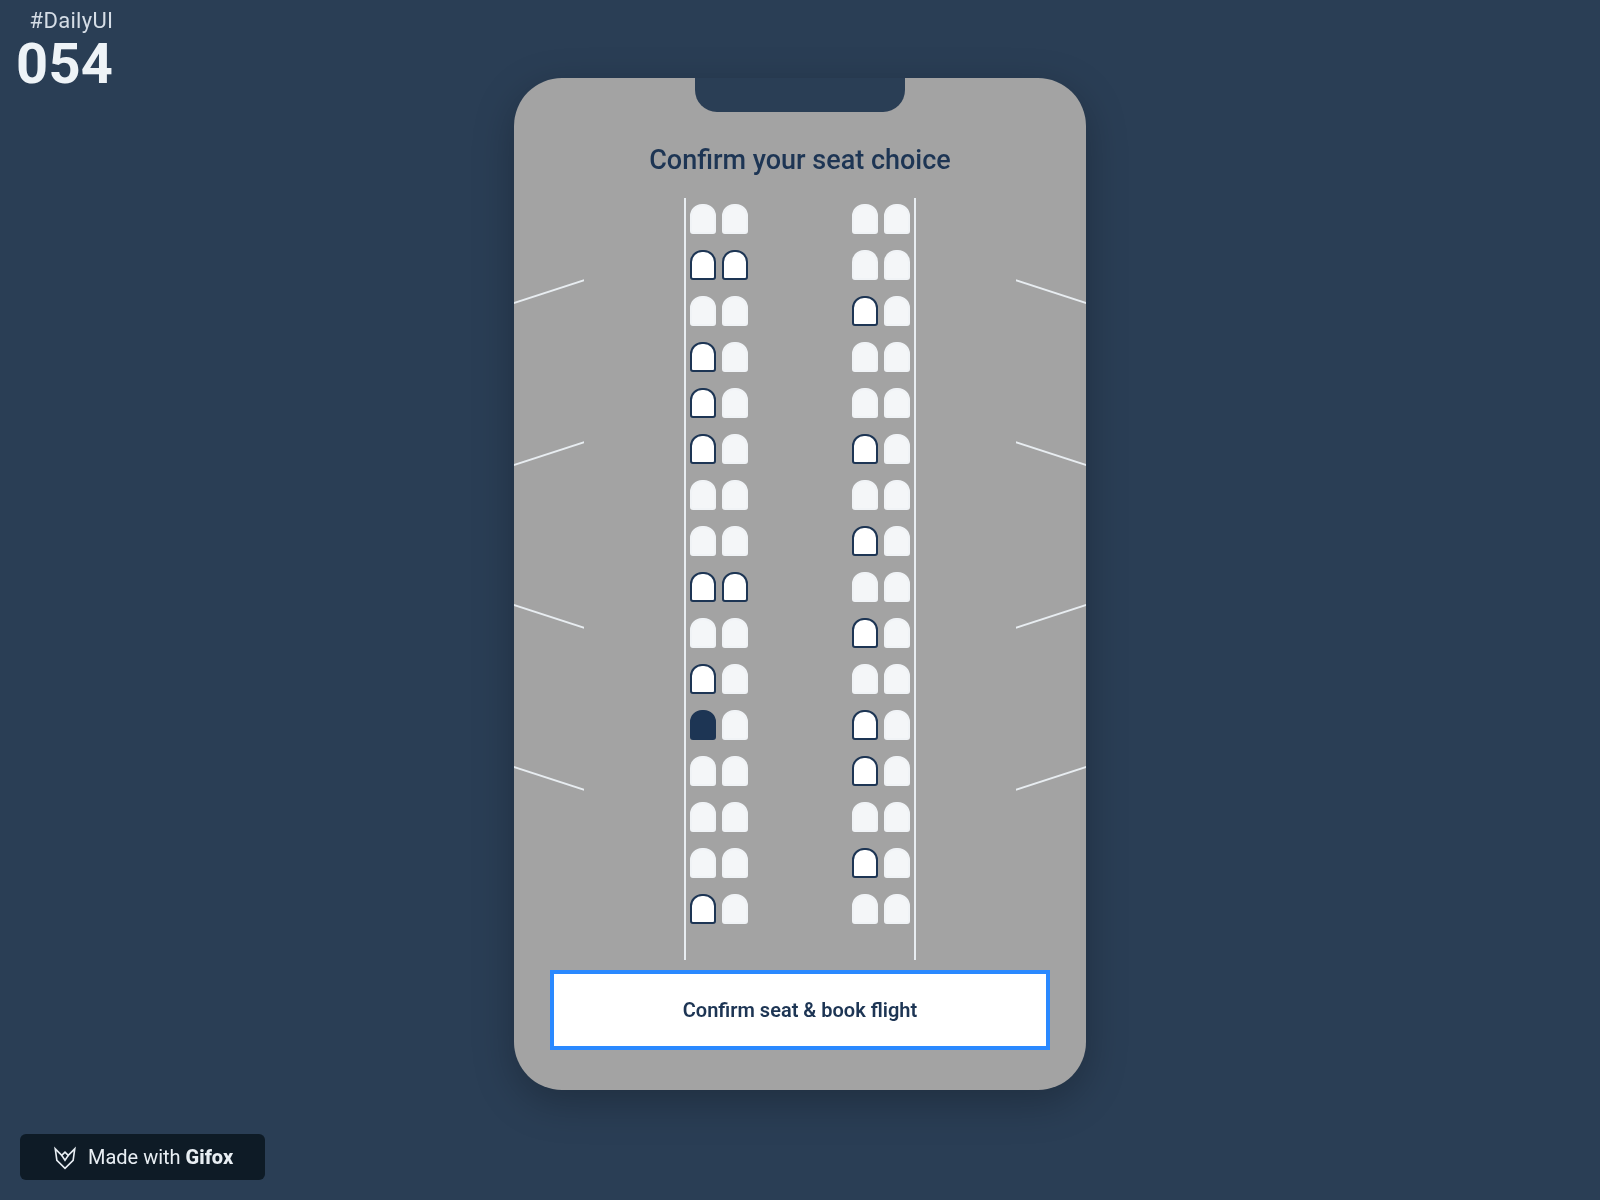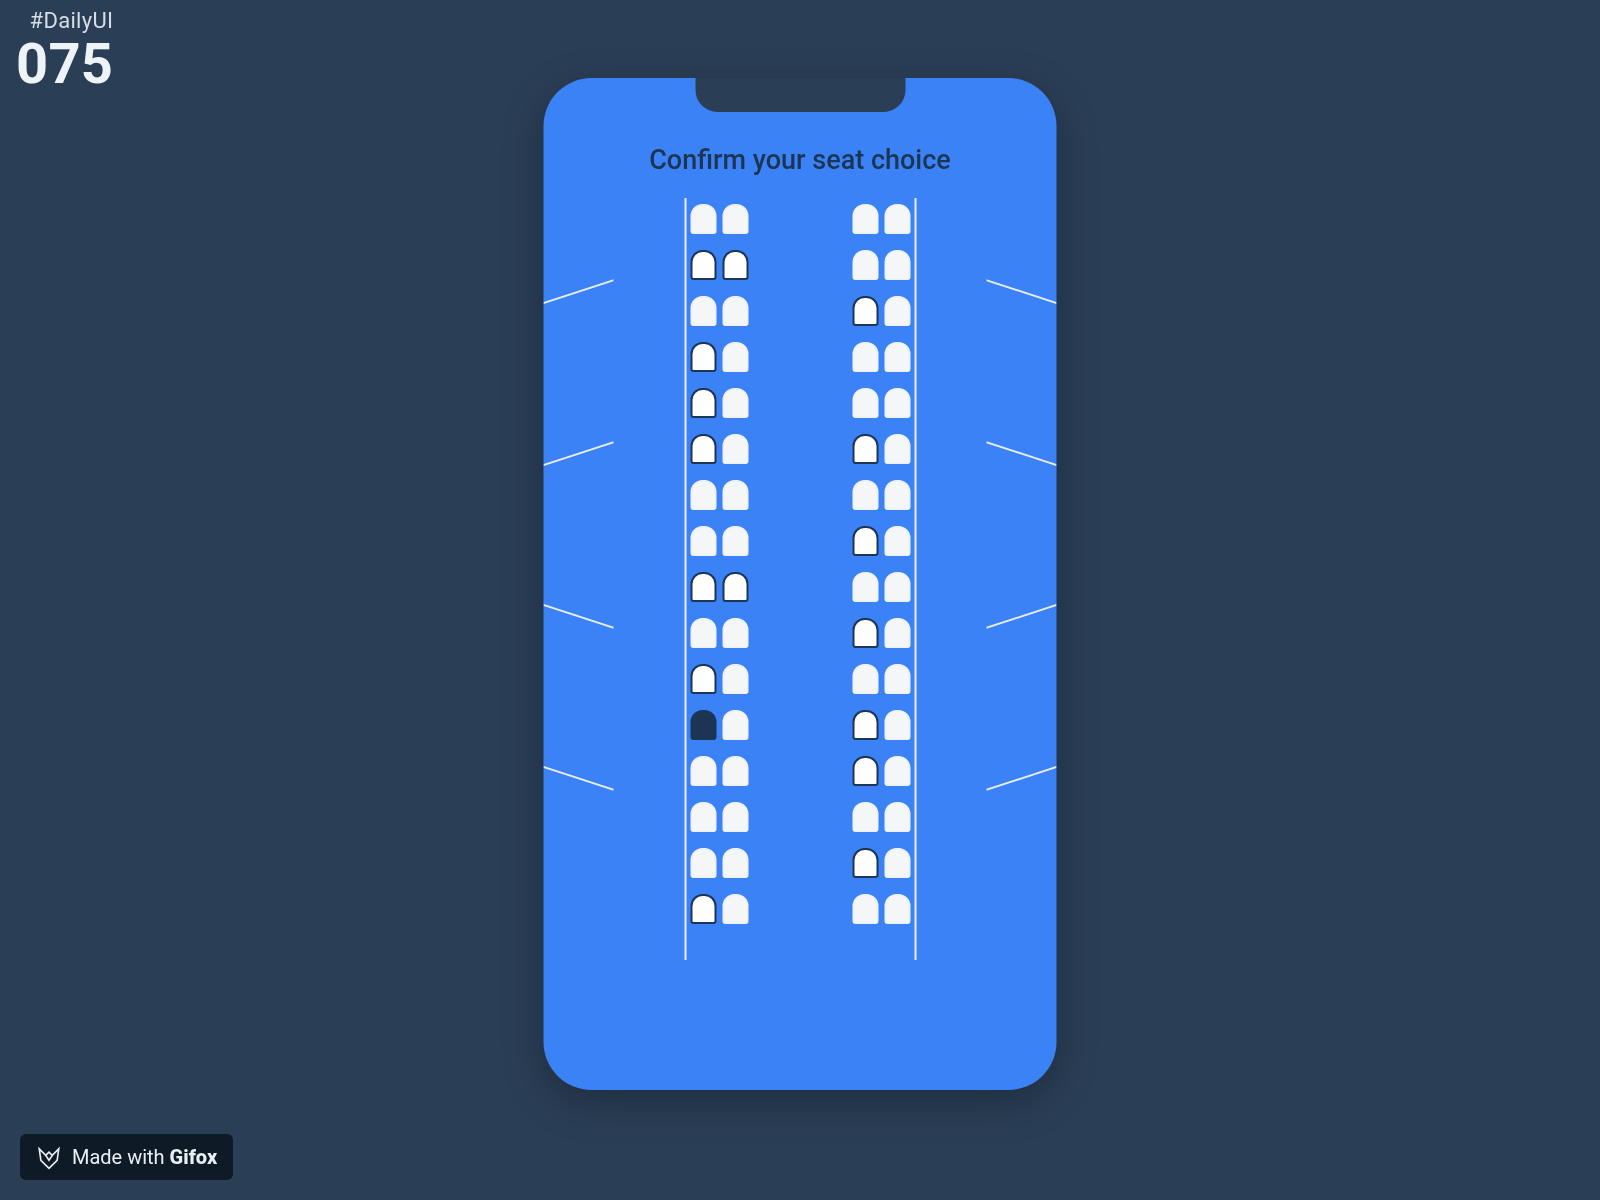--- a/index.html
+++ b/index.html
@@ -28,41 +28,41 @@
     color: #eef3f7;
     line-height: 1.05;
     margin-top: 2px;
   }
   .gifox {
     position: absolute;
     left: 20px;
     bottom: 20px;
     background: #0e1b26;
     color: #e8eef3;
-    padding: 10px 16px;
+    padding: 10px 32px;
     border-radius: 6px;
     display: flex;
     align-items: center;
     gap: 10px;
     font-size: 20px;
   }
   .gifox b { font-weight: 800; }
   .gifox .fox-icon {
     width: 26px; height: 26px;
   }
 
   
   .phone {
     position: absolute;
     left: 50%;
     top: 78px;
     transform: translateX(-50%);
-    width: 513px;
+    width: 572px;
     height: 1012px;
-    background: #3b82f6;
+    background: #a3a3a3;
     border-radius: 48px;
     box-shadow: 0 12px 40px rgba(0,0,0,.25);
     overflow: hidden;
   }
   .notch {
     position: absolute;
     left: 50%;
     top: -2px;
     transform: translateX(-50%);
     width: 210px;
@@ -170,21 +170,21 @@
     align-items: center;
     justify-content: center;
     cursor: pointer;
   }
 </style>
 </head>
 <body>
 
 <div class="tag">
   <span>#DailyUI</span>
-  <span class="big">075</span>
+  <span class="big">054</span>
 </div>
 
 <div class="gifox">
   <span class="fox-icon">
     <svg viewBox="0 0 32 32" fill="none" stroke="#e8eef3" stroke-width="2">
       <path d="M4 6 L12 14 L16 10 L20 14 L28 6 L26 20 L16 30 L6 20 Z"></path>
       <path d="M12 14 L16 20 L20 14"></path>
     </svg>
   </span>
   <span>
@@ -360,14 +360,17 @@
               <div class="seat occupied"></div>
             </div>
             <div class="pair">
               <div class="seat occupied"></div>
               <div class="seat occupied"></div>
             </div>
           </div>
         </div>
     </div>
 
+    <div class="confirm-btn">
+      <span>Confirm seat &amp; book flight</span>
+    </div>
   </div>
 </div>
 
 </body></html>

